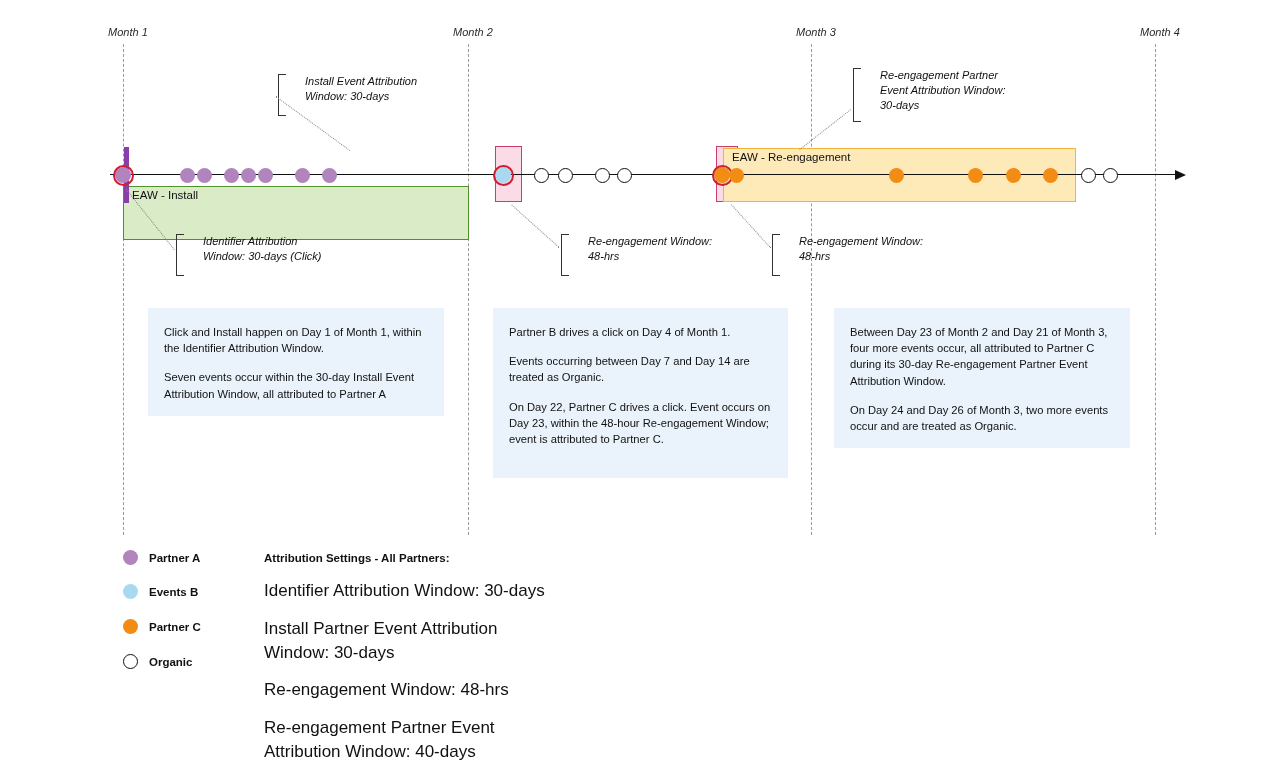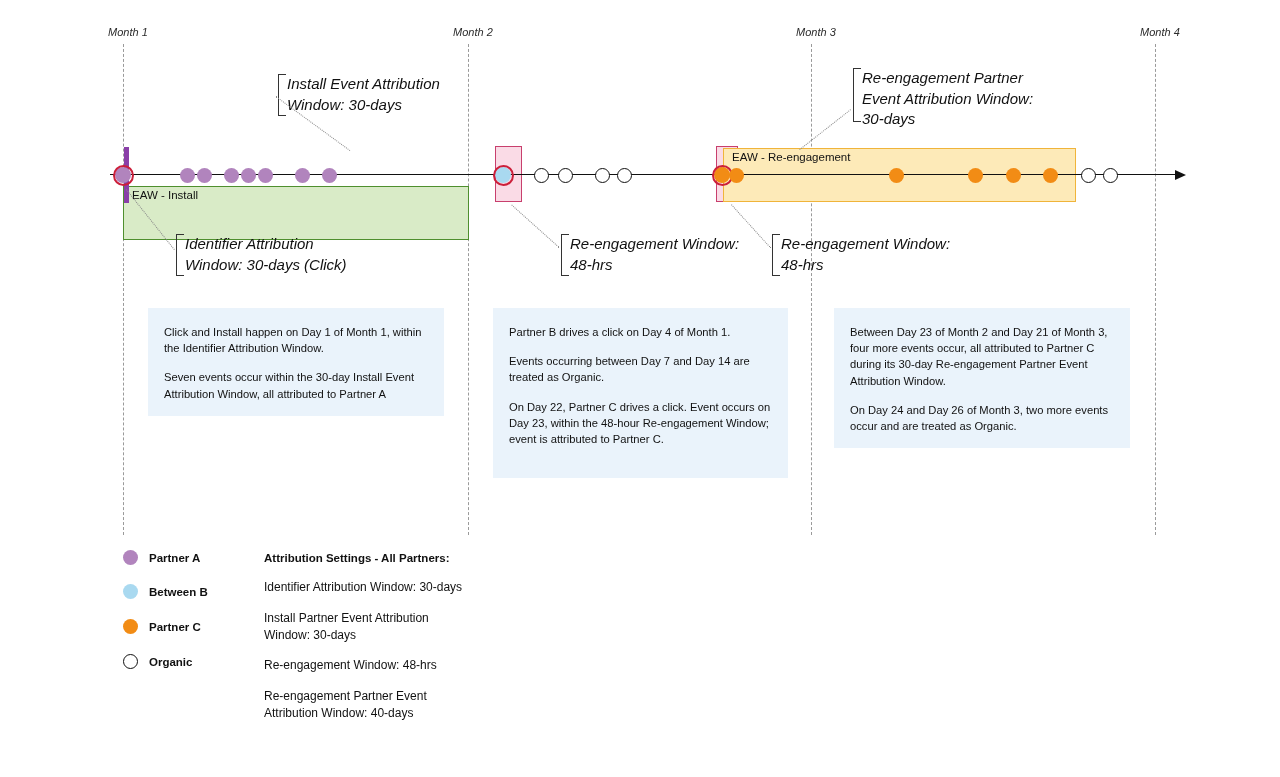--- a/index.html
+++ b/index.html
@@ -70,25 +70,25 @@
     position: absolute;
     border-radius: 50%;
     border: 2.5px solid #cc1f3a;
     background: transparent;
   }
 
   
   .callout {
     position: absolute;
     font-style: italic;
-    font-size: 15px;
+    font-size: 11px;
     line-height: 1.38;
     color: #111;
     white-space: pre-line;
-    padding-left: 8px;
+    padding-left: 26px;
     border-left: 1.2px solid #333;
   }
   .callout::before, .callout::after {
     content: "";
     position: absolute;
     left: 0; width: 7px; height: 0;
     border-top: 1.2px solid #333;
   }
   .callout::before { top: 0; }
   .callout::after  { bottom: 0; }
@@ -134,21 +134,21 @@
 
   
   .settings { position: absolute; }
   .settings-title {
     font-size: 11.5px;
     font-weight: bold;
     color: #111;
     margin-bottom: 15px;
   }
   .settings-item {
-    font-size: 12px;
+    font-size: 17px;
     line-height: 1.4;
     color: #111;
     margin-bottom: 14px;
     white-space: pre-line;
   }
 </style>
 </head>
 <body>
 
 <div id="stage">
@@ -243,21 +243,21 @@
       </div>
     </div>
 
   <div class="legend" id="legend-layer">
       <div class="legend-row" style="left: 123px; top: 550px;">
         <span class="legend-swatch" style="background: rgb(177, 132, 189);"></span>
         <span class="legend-text">Partner A</span>
       </div>
       <div class="legend-row" style="left: 123px; top: 584px;">
         <span class="legend-swatch" style="background: rgb(169, 217, 240);"></span>
-        <span class="legend-text">Between B</span>
+        <span class="legend-text">Events B</span>
       </div>
       <div class="legend-row" style="left: 123px; top: 619px;">
         <span class="legend-swatch" style="background: rgb(242, 140, 21);"></span>
         <span class="legend-text">Partner C</span>
       </div>
       <div class="legend-row" style="left: 123px; top: 654px;">
         <span class="legend-swatch" style="background: rgb(255, 255, 255); border: 1.8px solid rgb(17, 17, 17);"></span>
         <span class="legend-text">Organic</span>
       </div>
     </div>

